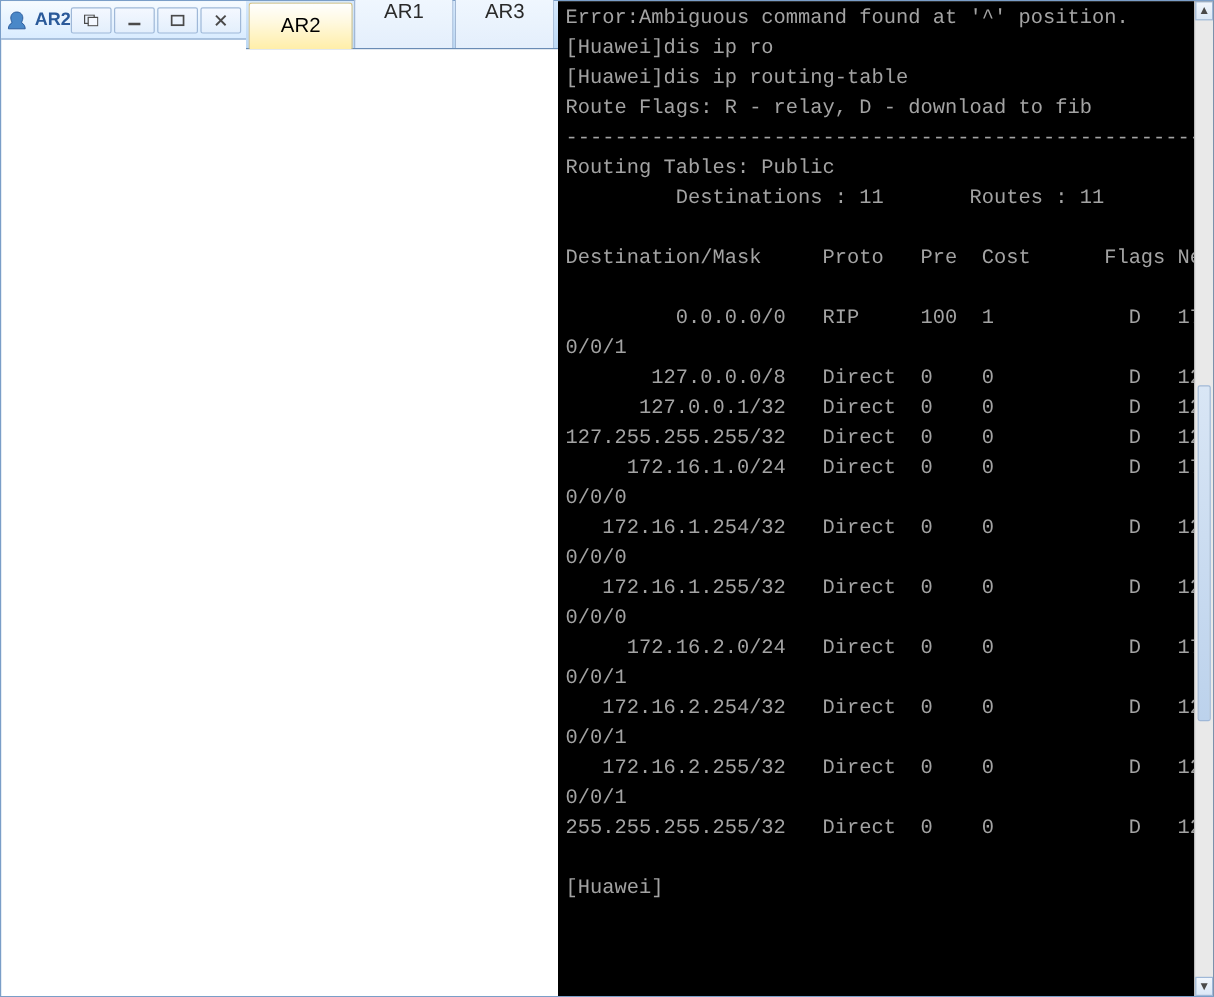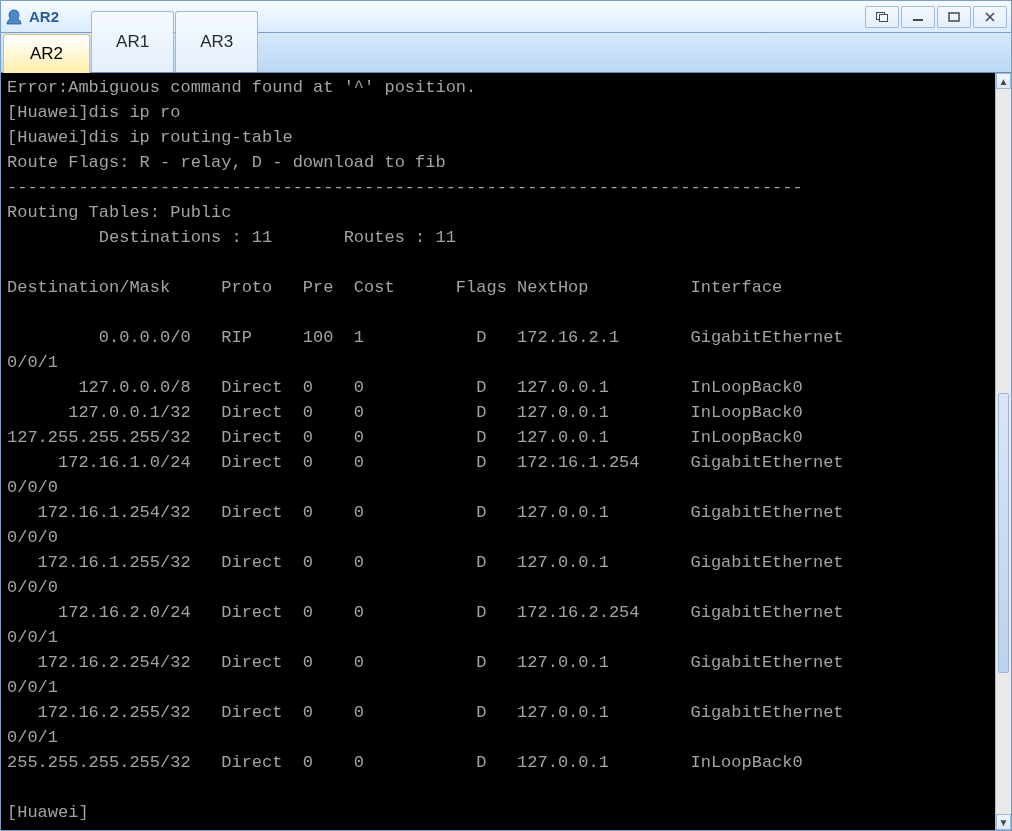--- a/index.html
+++ b/index.html
@@ -7,21 +7,21 @@
       font-family: Tahoma, Arial, sans-serif;
       background: #e8e8e8;
       width: 1012px;
       height: 831px;
       overflow: hidden;
     }
     .window {
       width: 100%;
       height: 100%;
       display: flex;
-      flex-direction: column;
+      flex-direction: row;
       border: 1px solid #7a9ec8;
       background: #fff;
     }
     .titlebar {
       height: 32px;
       background: linear-gradient(#f6fbff, #d9ecff);
       display: flex;
       align-items: center;
       padding: 0 4px;
       border-bottom: 1px solid #7a9ec8;

